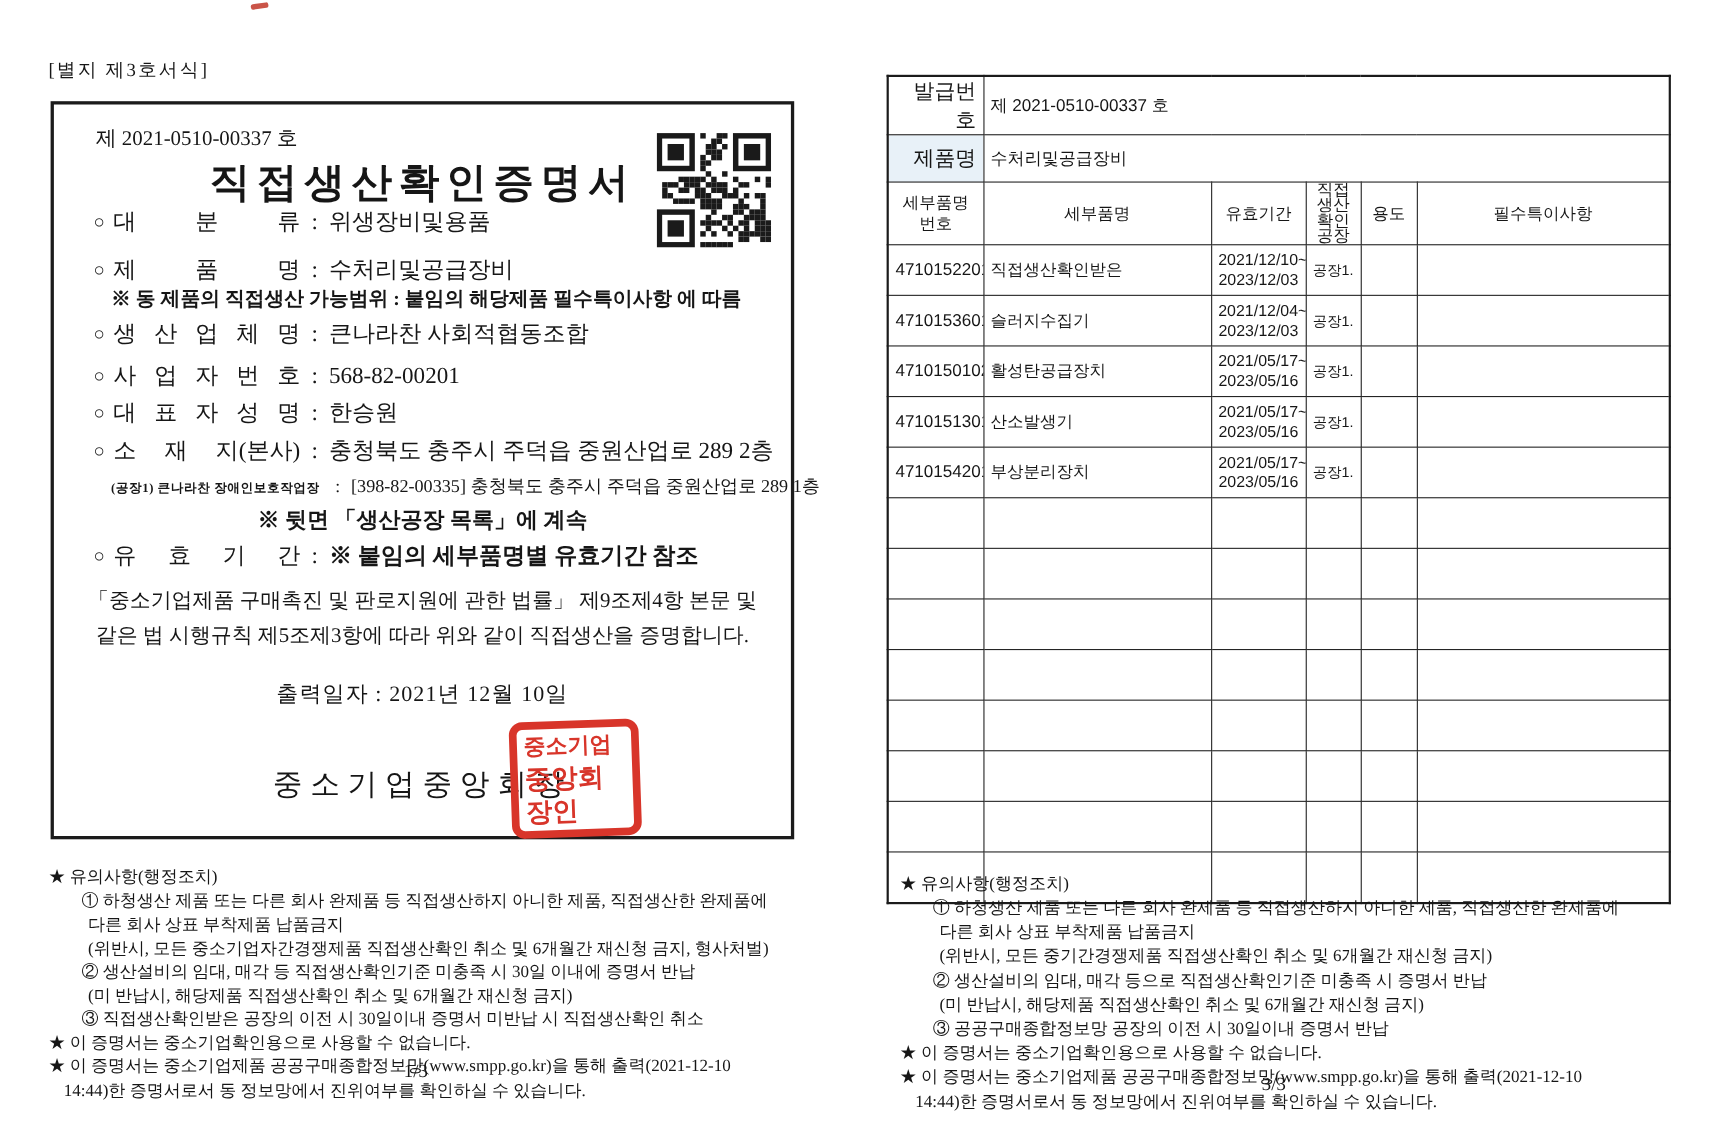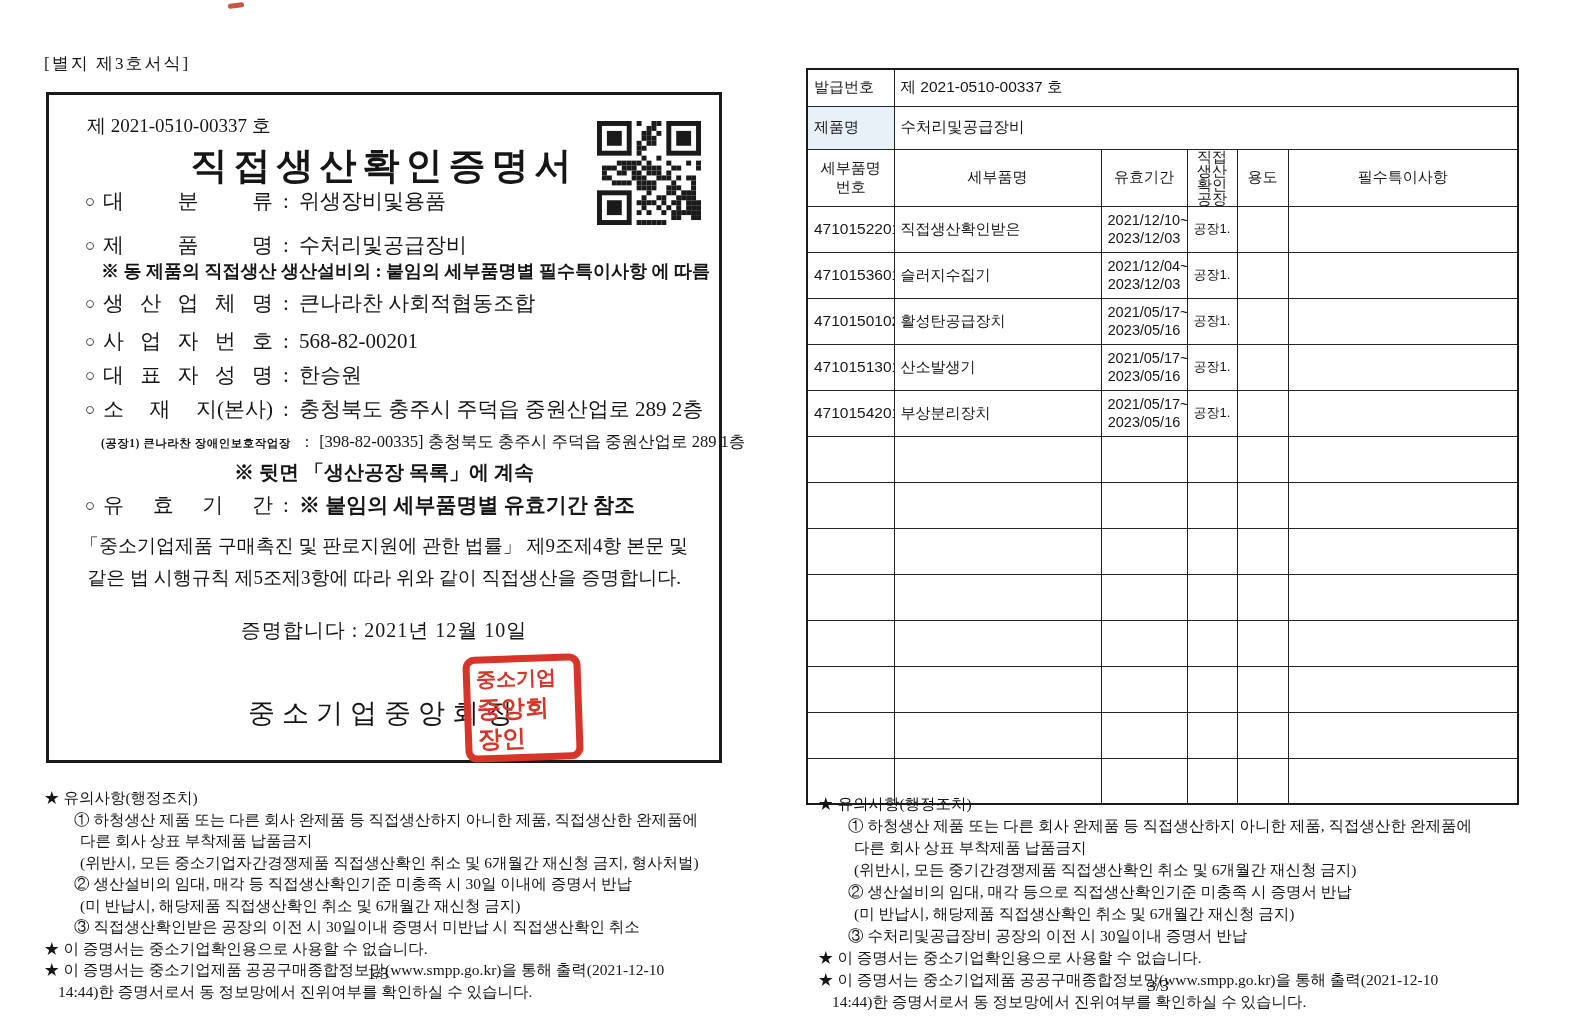--- a/index.html
+++ b/index.html
@@ -55,21 +55,21 @@
   .rtable{position:absolute;left:806px;top:68px;border-collapse:collapse;table-layout:fixed;
           width:711px;font-family:"Liberation Sans","DejaVu Sans",sans-serif;}
   .rtable td,.rtable th{border:1.4px solid #242424;padding:0 6px;font-weight:400;
                         overflow:hidden;box-sizing:border-box;}
   .rtable{border:2px solid #1b1b1b;}
   .r-issue{height:37px;}
   .r-prod{height:43px;margin-left:47px;}
   .r-head{height:36px;}
   .r-data{height:46px;}
   .r-empty{height:46px;}
-  .c-lbl{text-align:left;font-size:15px;}
+  .c-lbl{text-align:right;font-size:19px;}
   .c-lbl-prod{background:#e8f1f8;}
   .c-val{text-align:left;font-size:15.5px;padding-left:10px;}
   .rtable th{text-align:center;font-size:15px;}
   .th-factory{font-size:12px;line-height:14px;white-space:pre-line;padding:0 2px;}
   .c-code{font-size:15.5px;text-align:left;padding-left:8px;}
   .c-name{font-size:15px;text-align:left;padding-left:8px;}
   .c-period{font-size:14.5px;text-align:center;line-height:18px;padding:0 2px;}
   .c-factory{font-size:13px;text-align:left;padding-left:5px;margin-top:32px;}
 </style>
 </head>
@@ -225,21 +225,21 @@
         <rect x="4" y="60" width="20" height="20" fill="#fff"></rect>
         <rect x="8" y="64" width="12" height="12" fill="#1a1a1a"></rect>
       </svg>
 
     <div class="fline" style="top:92px;">
       <span class="fbullet">○</span><span class="flabel">대 분 류</span><span class="fcolon">:</span><span>위생장비및용품</span>
     </div>
     <div class="fline" style="top:136px;">
       <span class="fbullet">○</span><span class="flabel">제 품 명</span><span class="fcolon">:</span><span>수처리및공급장비</span>
     </div>
-    <div class="scope-note">※ 동 제품의 직접생산 생산설비의 : 붙임의 세부품명별 필수특이사항 에 따름</div>
+    <div class="scope-note">※ 동 제품의 직접생산 가능범위 : 붙임의 해당제품 필수특이사항 에 따름</div>
     <div class="fline" style="top:194px;">
       <span class="fbullet">○</span><span class="flabel">생 산 업 체 명</span><span class="fcolon">:</span><span>큰나라찬 사회적협동조합</span>
     </div>
     <div class="fline" style="top:232px;">
       <span class="fbullet">○</span><span class="flabel">사 업 자 번 호</span><span class="fcolon">:</span><span>568-82-00201</span>
     </div>
     <div class="fline" style="top:266px;">
       <span class="fbullet">○</span><span class="flabel">대 표 자 성 명</span><span class="fcolon">:</span><span>한승원</span>
     </div>
     <div class="fline" style="top:300px;">
@@ -248,21 +248,21 @@
     <div class="factory-line">
       <span class="flab">(공장1) 큰나라찬 장애인보호작업장</span><span class="fcol">:</span><span class="fval">[398-82-00335] 충청북도 충주시 주덕읍 중원산업로 289 1층</span>
     </div>
     <div class="continue-note">※ 뒷면 「생산공장 목록」에 계속</div>
     <div class="fline" style="top:396px;">
       <span class="fbullet">○</span><span class="flabel">유 효 기 간</span><span class="fcolon">:</span><span class="valid-bold">※ 붙임의 세부품명별 유효기간 참조</span>
     </div>
 
     <div class="stmt" style="top:438px;">「중소기업제품 구매촉진 및 판로지원에 관한 법률」 제9조제4항 본문 및</div>
     <div class="stmt" style="top:470px;">같은 법 시행규칙 제5조제3항에 따라 위와 같이 직접생산을 증명합니다.</div>
-    <div class="print-date">증명합니다 : 2021년 12월 10일</div>
+    <div class="print-date">출력일자 : 2021년 12월 10일</div>
     <div class="issuer">중소기업중앙회장</div>
 
     <div class="seal">
       <div class="seal-row sr0">중소기업</div>
       <div class="seal-row">중앙회</div>
       <div class="seal-row">장인</div>
     </div>
   </div>
 
   <div class="notes notes-left">
@@ -415,20 +415,20 @@
   </tbody>
     </table>
 
   <div class="notes notes-right">
     <div class="n0">★ 유의사항(행정조치)</div>
     <div class="n1">① 하청생산 제품 또는 다른 회사 완제품 등 직접생산하지 아니한 제품, 직접생산한 완제품에</div>
     <div class="n2">다른 회사 상표 부착제품 납품금지</div>
     <div class="n2">(위반시, 모든 중기간경쟁제품 직접생산확인 취소 및 6개월간 재신청 금지)</div>
     <div class="n1">② 생산설비의 임대, 매각 등으로 직접생산확인기준 미충족 시 증명서 반납</div>
     <div class="n2">(미 반납시, 해당제품 직접생산확인 취소 및 6개월간 재신청 금지)</div>
-    <div class="n1">③ 수처리및공급장비 공장의 이전 시 30일이내 증명서 반납</div>
+    <div class="n1">③ 공공구매종합정보망 공장의 이전 시 30일이내 증명서 반납</div>
     <div class="n0">★ 이 증명서는 중소기업확인용으로 사용할 수 없습니다.</div>
     <div class="n0">★ 이 증명서는 중소기업제품 공공구매종합정보망(www.smpp.go.kr)을 통해 출력(2021-12-10</div>
     <div class="n1b">14:44)한 증명서로서 동 정보망에서 진위여부를 확인하실 수 있습니다.</div>
   </div>
   <div class="pageno pageno-right">3/3</div>
 
 </div>
 
 </body></html>

